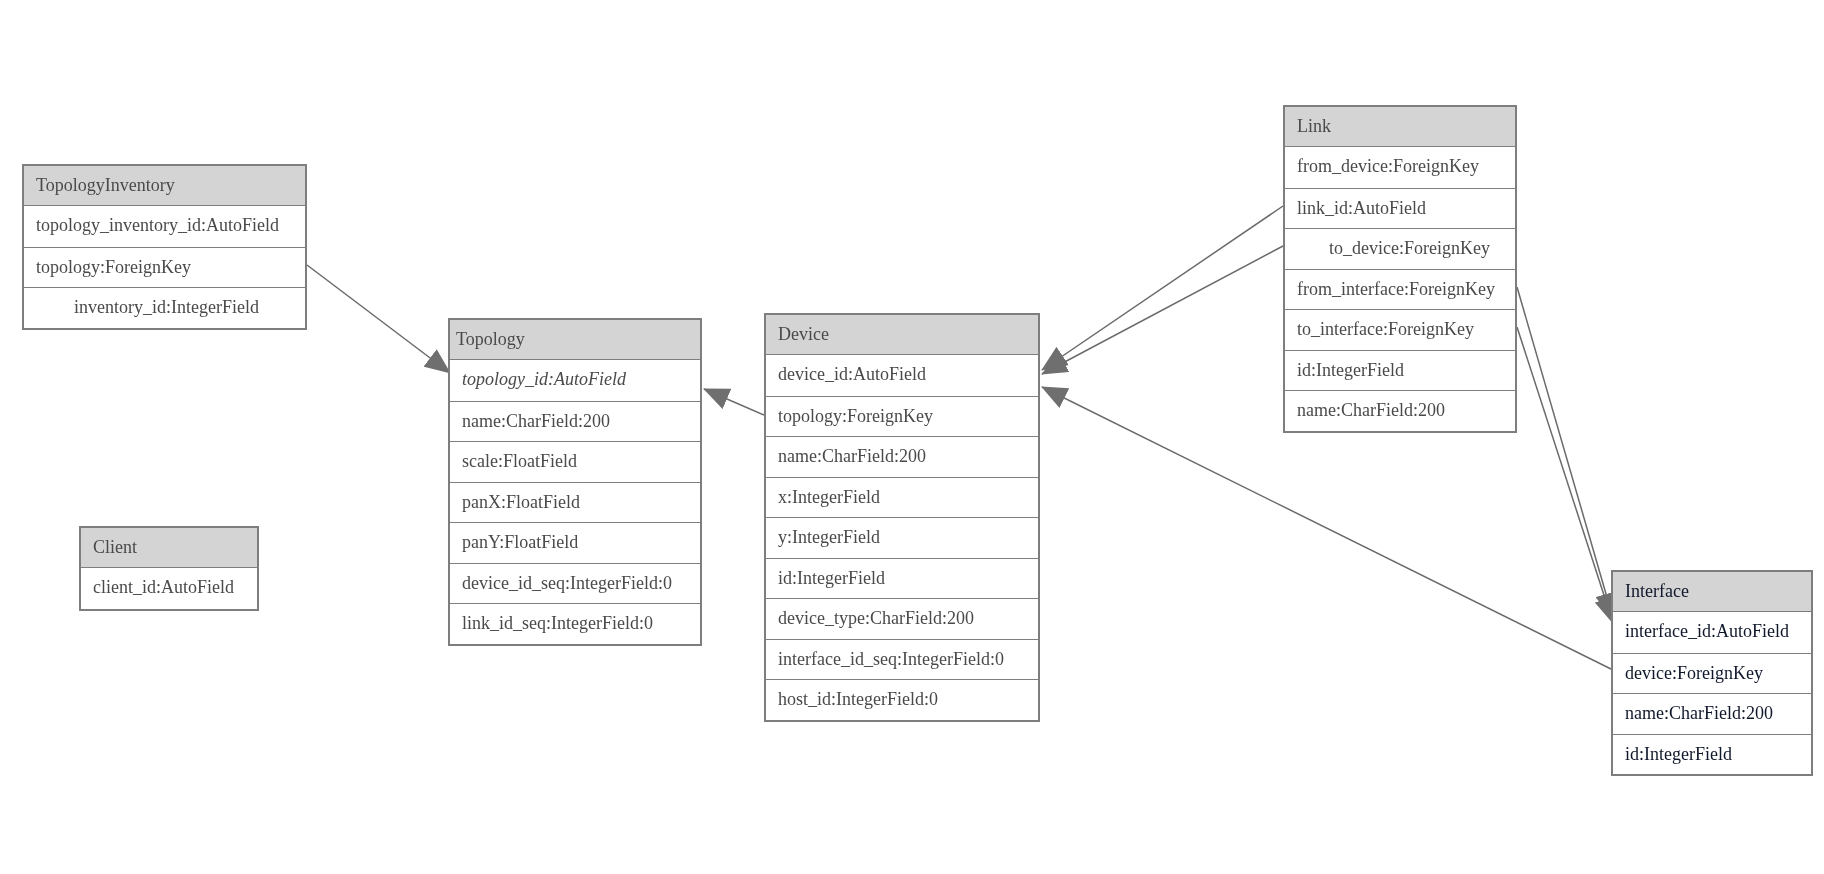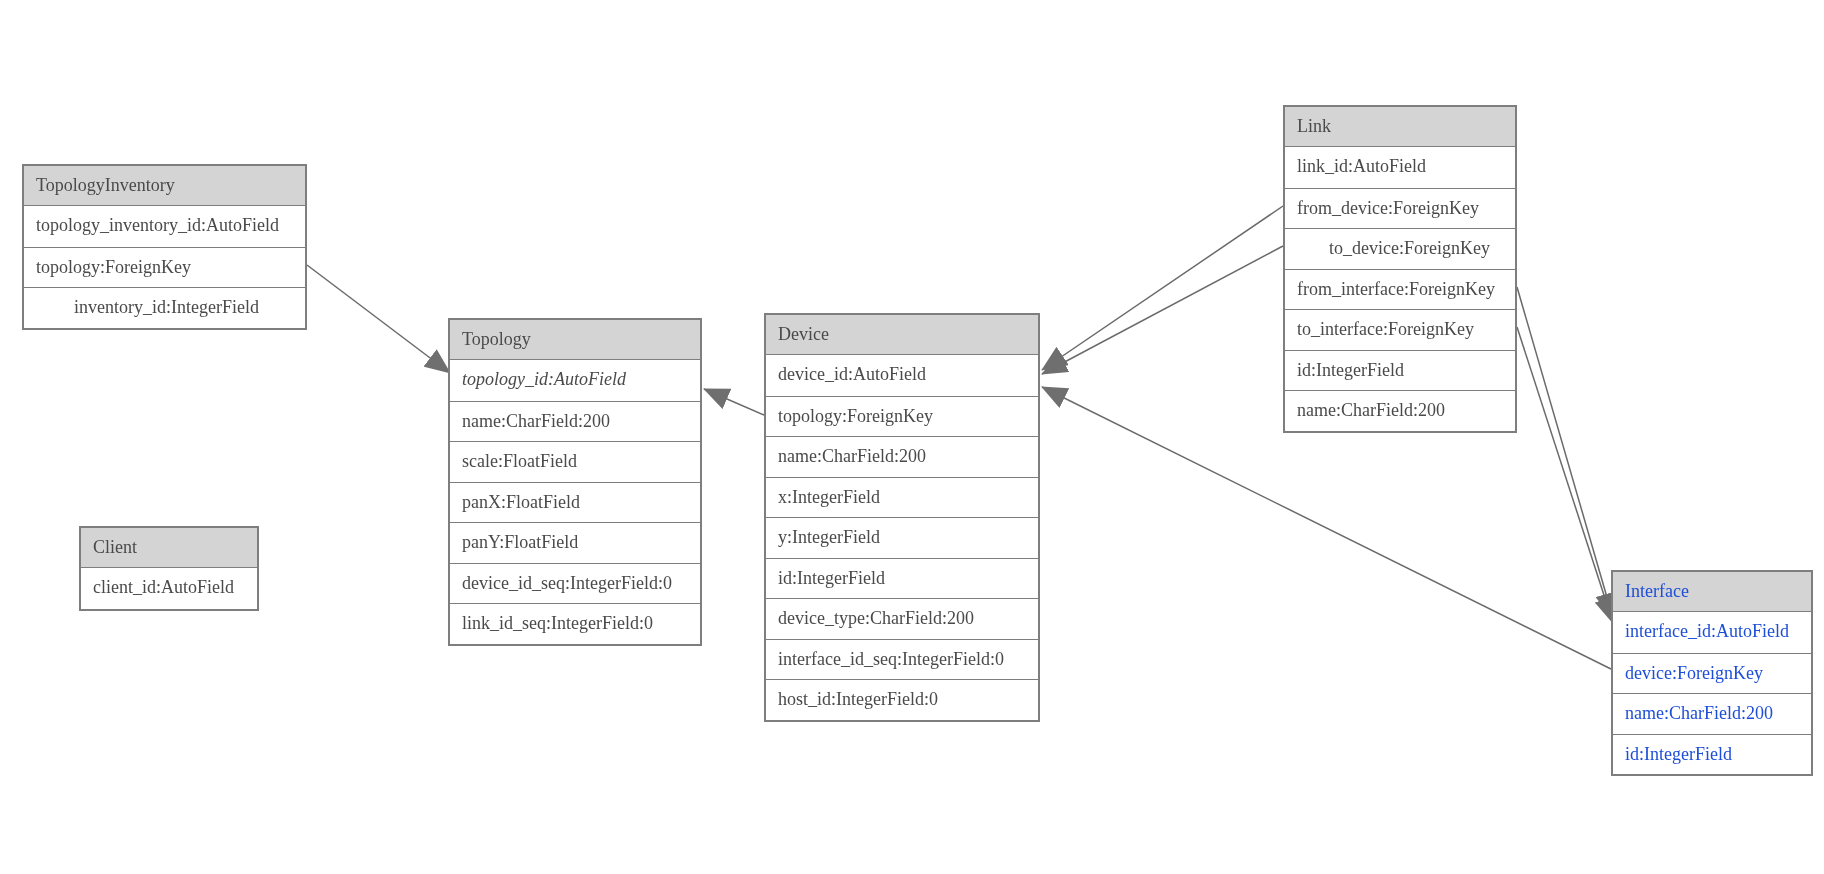--- a/index.html
+++ b/index.html
@@ -73,21 +73,21 @@
       </g>
   </svg>
   <div id="tables">
       <div class="tbl" style="left: 22px; top: 164px; width: 285px; border-color: rgb(126, 126, 126); color: rgb(74, 74, 74);">
         <div class="hdr" style="background: rgb(212, 212, 212); border-bottom-color: rgb(126, 126, 126);">TopologyInventory</div>
         <div class="row" style="border-top-color: rgb(126, 126, 126);">topology_inventory_id:AutoField</div>
         <div class="row" style="border-top-color: rgb(126, 126, 126);">topology:ForeignKey</div>
         <div class="row" style="border-top-color: rgb(126, 126, 126); text-align: center;">inventory_id:IntegerField</div>
       </div>
       <div class="tbl" style="left: 448px; top: 318px; width: 254px; border-color: rgb(126, 126, 126); color: rgb(74, 74, 74);">
-        <div class="hdr" style="background: rgb(212, 212, 212); border-bottom-color: rgb(126, 126, 126);">Topology</div>
+        <div class="hdr" style="background: rgb(212, 212, 212); border-bottom-color: rgb(126, 126, 126); padding-left: 6px;">Topology</div>
         <div class="row" style="border-top-color: rgb(126, 126, 126); font-style: italic;">topology_id:AutoField</div>
         <div class="row" style="border-top-color: rgb(126, 126, 126);">name:CharField:200</div>
         <div class="row" style="border-top-color: rgb(126, 126, 126);">scale:FloatField</div>
         <div class="row" style="border-top-color: rgb(126, 126, 126);">panX:FloatField</div>
         <div class="row" style="border-top-color: rgb(126, 126, 126);">panY:FloatField</div>
         <div class="row" style="border-top-color: rgb(126, 126, 126);">device_id_seq:IntegerField:0</div>
         <div class="row" style="border-top-color: rgb(126, 126, 126);">link_id_seq:IntegerField:0</div>
       </div>
       <div class="tbl" style="left: 79px; top: 526px; width: 180px; border-color: rgb(126, 126, 126); color: rgb(74, 74, 74);">
         <div class="hdr" style="background: rgb(212, 212, 212); border-bottom-color: rgb(126, 126, 126);">Client</div>
@@ -100,29 +100,29 @@
         <div class="row" style="border-top-color: rgb(126, 126, 126);">name:CharField:200</div>
         <div class="row" style="border-top-color: rgb(126, 126, 126);">x:IntegerField</div>
         <div class="row" style="border-top-color: rgb(126, 126, 126);">y:IntegerField</div>
         <div class="row" style="border-top-color: rgb(126, 126, 126);">id:IntegerField</div>
         <div class="row" style="border-top-color: rgb(126, 126, 126);">device_type:CharField:200</div>
         <div class="row" style="border-top-color: rgb(126, 126, 126);">interface_id_seq:IntegerField:0</div>
         <div class="row" style="border-top-color: rgb(126, 126, 126);">host_id:IntegerField:0</div>
       </div>
       <div class="tbl" style="left: 1283px; top: 105px; width: 234px; border-color: rgb(126, 126, 126); color: rgb(74, 74, 74);">
         <div class="hdr" style="background: rgb(212, 212, 212); border-bottom-color: rgb(126, 126, 126);">Link</div>
+        <div class="row" style="border-top-color: rgb(126, 126, 126);">from_device:ForeignKey</div>
         <div class="row" style="border-top-color: rgb(126, 126, 126);">link_id:AutoField</div>
-        <div class="row" style="border-top-color: rgb(126, 126, 126);">from_device:ForeignKey</div>
         <div class="row" style="border-top-color: rgb(126, 126, 126); padding-left: 44px;">to_device:ForeignKey</div>
         <div class="row" style="border-top-color: rgb(126, 126, 126);">from_interface:ForeignKey</div>
         <div class="row" style="border-top-color: rgb(126, 126, 126);">to_interface:ForeignKey</div>
         <div class="row" style="border-top-color: rgb(126, 126, 126);">id:IntegerField</div>
         <div class="row" style="border-top-color: rgb(126, 126, 126);">name:CharField:200</div>
       </div>
-      <div class="tbl" style="left: 1611px; top: 570px; width: 202px; border-color: rgb(126, 126, 126); color: #1d4ed8;">
+      <div class="tbl" style="left: 1611px; top: 570px; width: 202px; border-color: rgb(126, 126, 126); color: #0f172a;">
         <div class="hdr" style="background: rgb(212, 212, 212); border-bottom-color: rgb(126, 126, 126);">Interface</div>
         <div class="row" style="border-top-color: rgb(126, 126, 126);">interface_id:AutoField</div>
         <div class="row" style="border-top-color: rgb(126, 126, 126);">device:ForeignKey</div>
         <div class="row" style="border-top-color: rgb(126, 126, 126);">name:CharField:200</div>
         <div class="row" style="border-top-color: rgb(126, 126, 126);">id:IntegerField</div>
       </div>
     </div>
 </div>
 
 </body></html>

